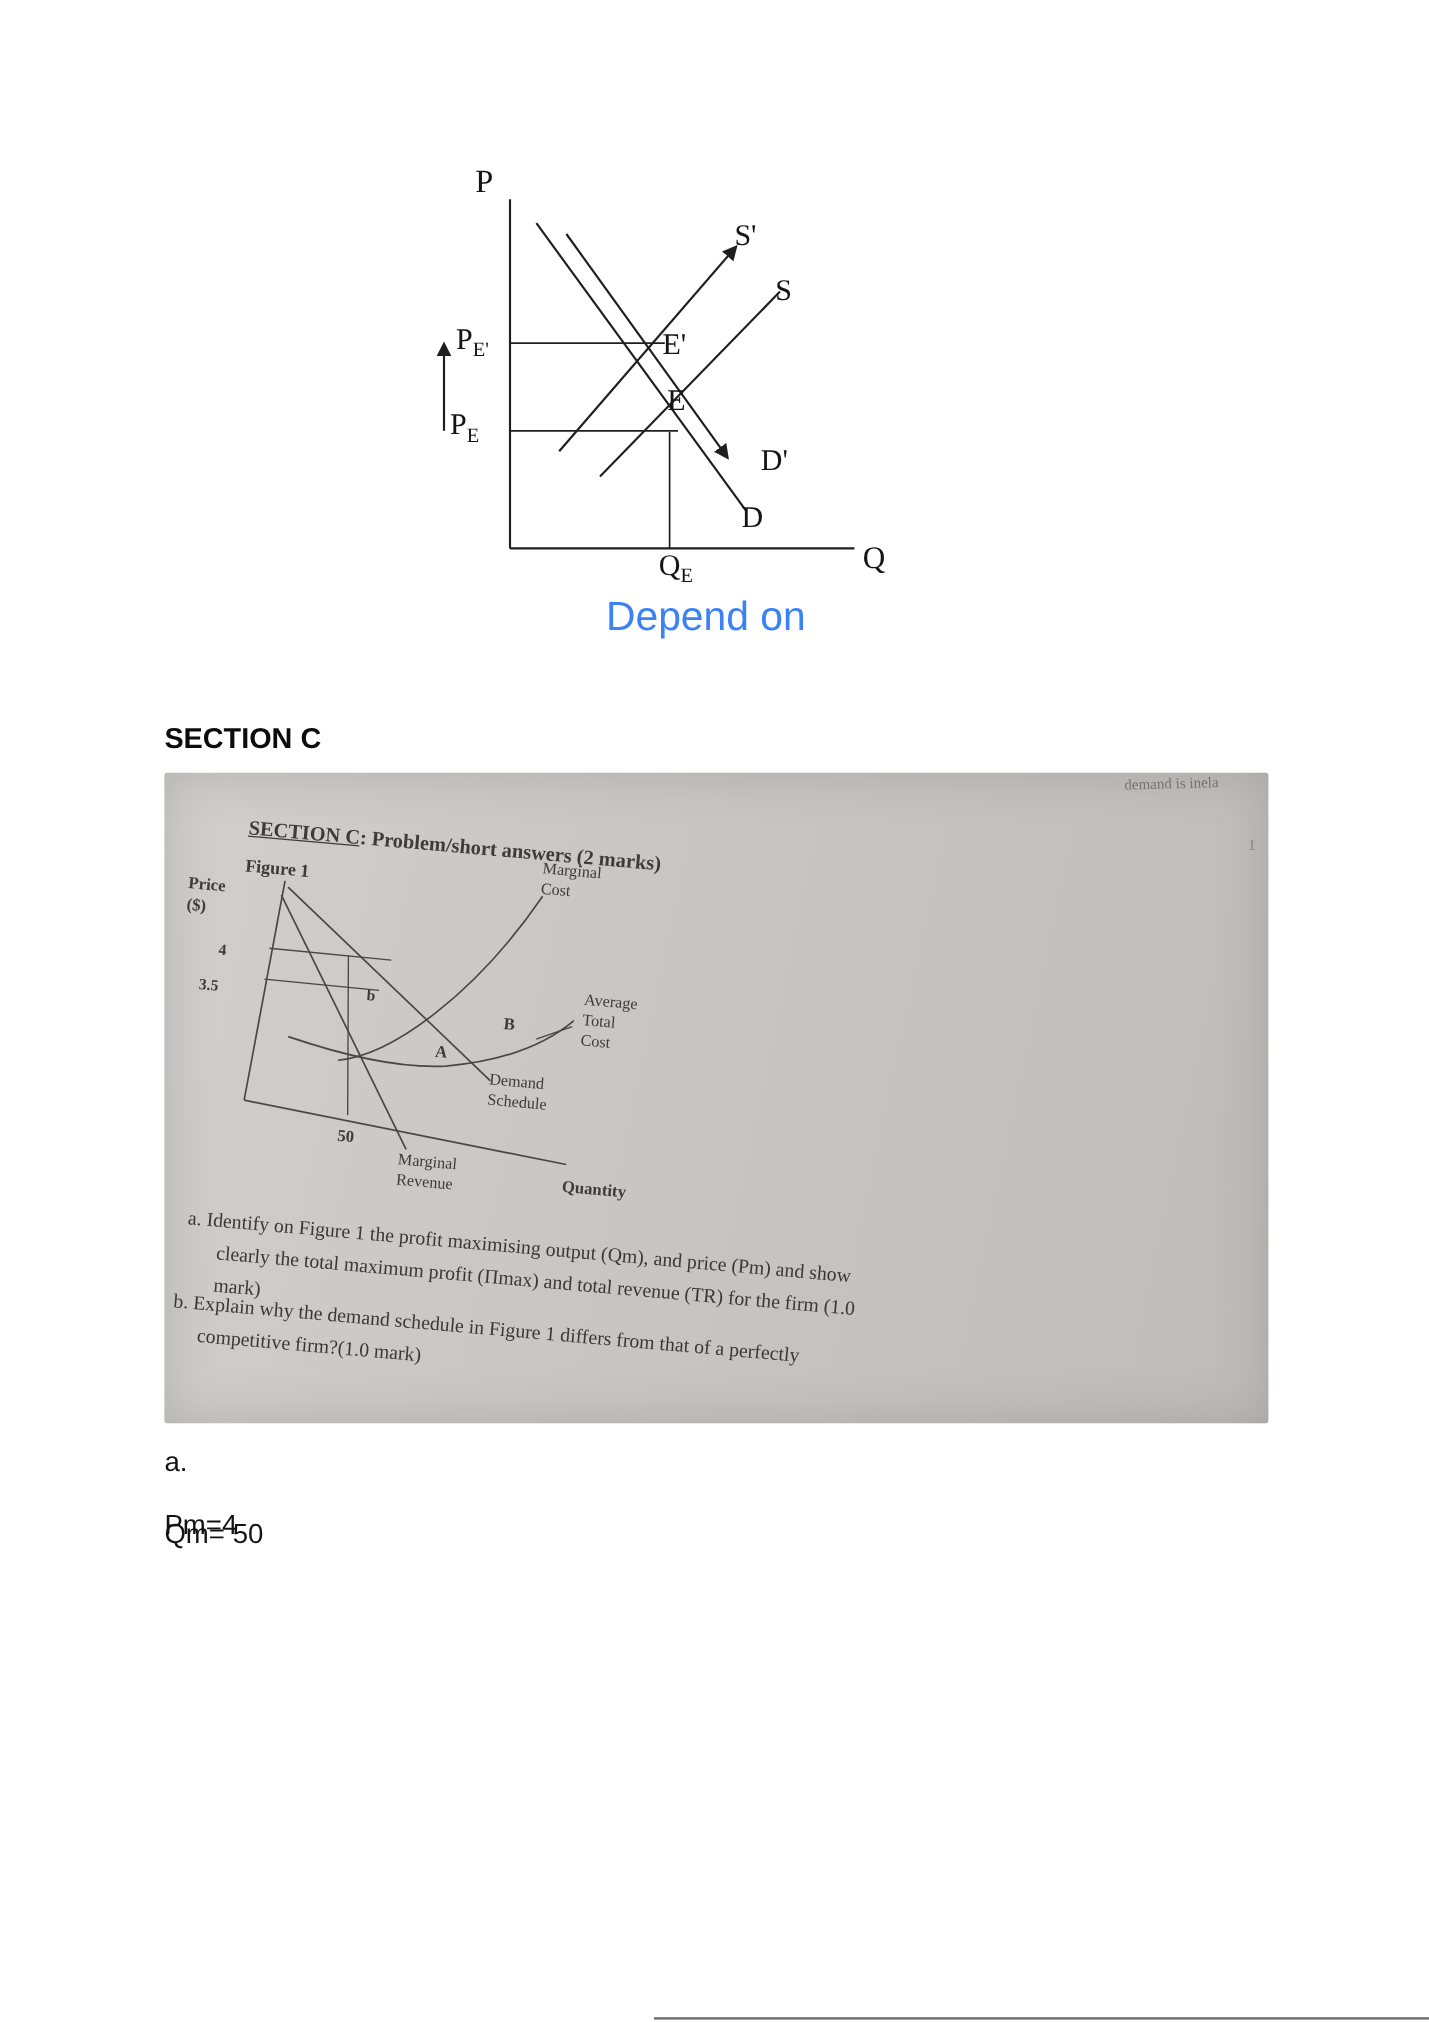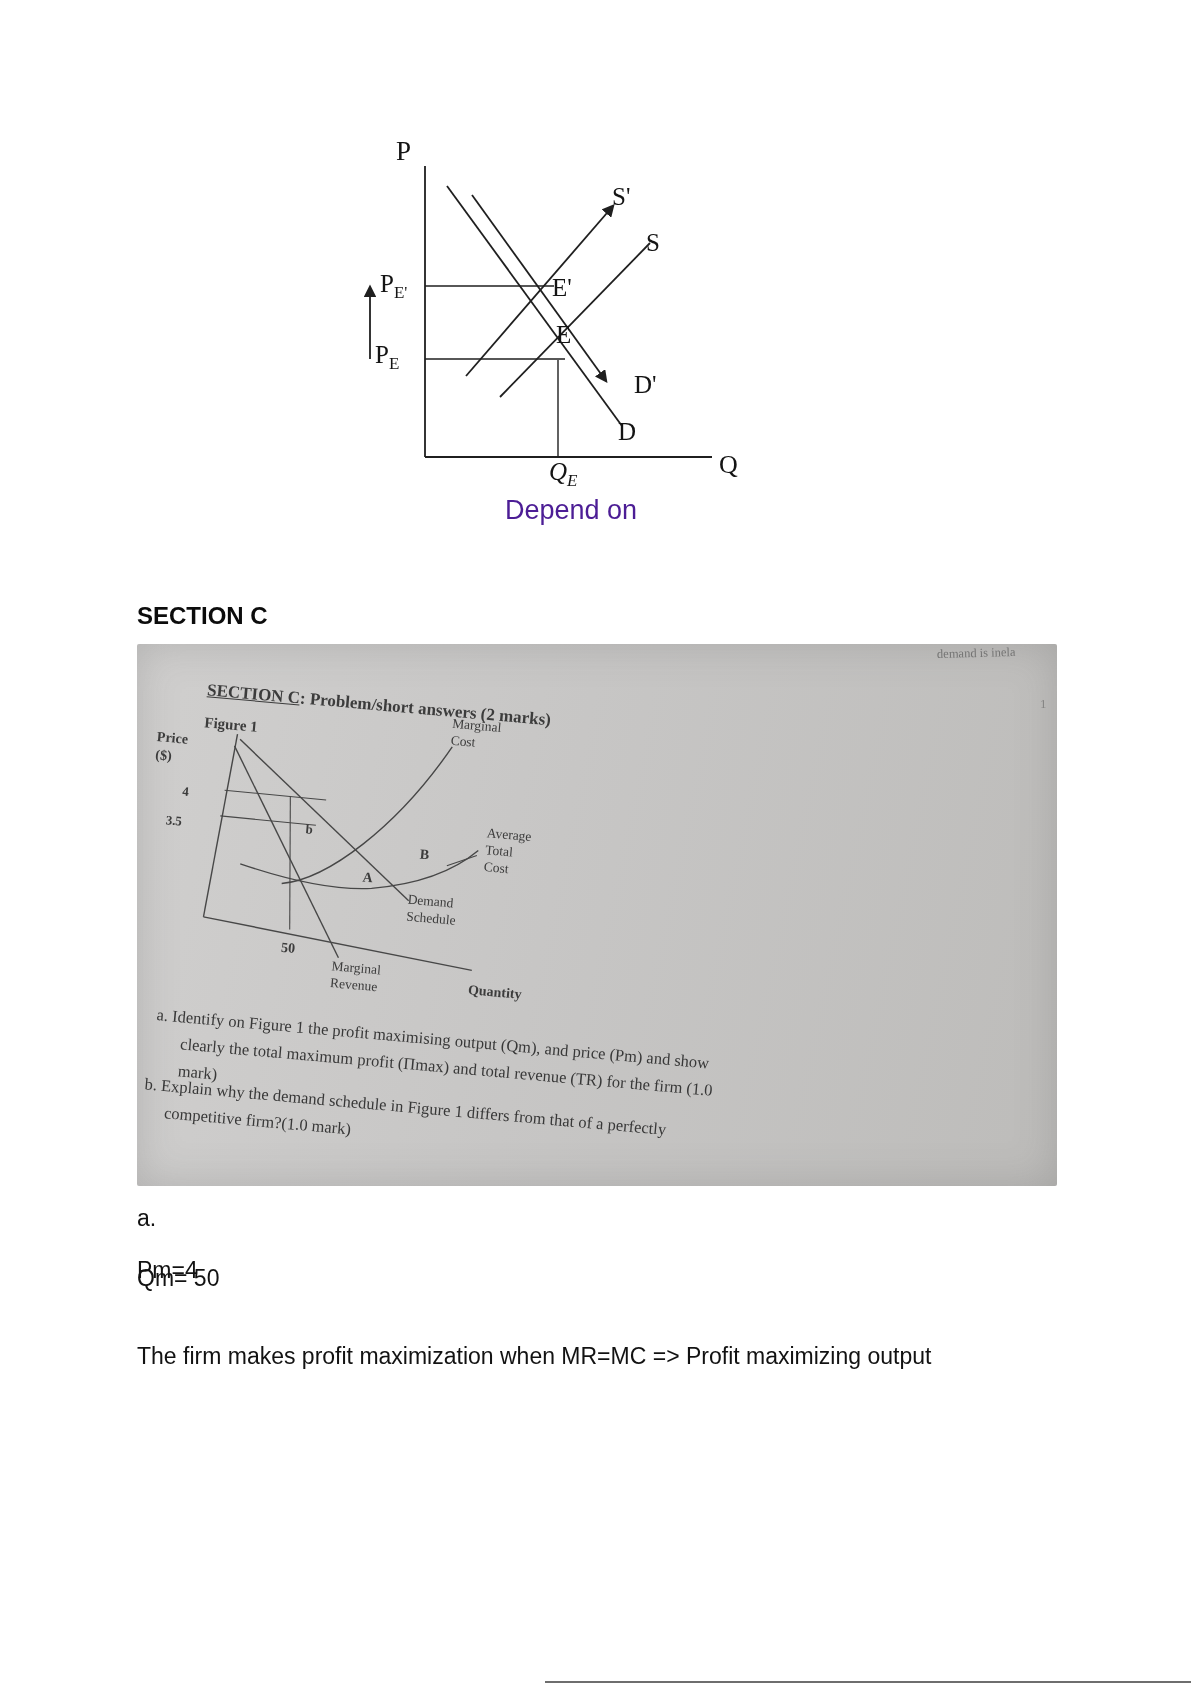--- a/index.html
+++ b/index.html
@@ -52,25 +52,25 @@
   <span class="abs serif fig-label" style="left:30px;top:130px;">
     <span>P</span><span class="sub">E'</span>
   </span>
   <span class="abs serif fig-label" style="left:202px;top:134px;">E'</span>
   <span class="abs serif fig-label" style="left:206px;top:181px;">E</span>
   <span class="abs serif fig-label" style="left:25px;top:201px;">
     <span>P</span><span class="sub">E</span>
   </span>
   <span class="abs serif fig-label" style="left:284px;top:231px;">D'</span>
   <span class="abs serif fig-label" style="left:268px;top:278px;">D</span>
-  <span class="abs serif fig-label" style="left:199px;top:318px;font-style:italic;">
+  <span class="abs serif fig-label" style="left:199px;top:318px;">
     <span>Q</span><span class="sub">E</span>
   </span>
   <span class="abs serif fig-label" style="left:369px;top:310px;font-size:26px;">Q</span>
-  <span class="abs sans" style="left: 155px; top: 355px; font-size: 27px; color: #4c1d95;">Depend on</span>
+  <span class="abs sans" style="left: 155px; top: 355px; font-size: 34px; color: #3b82f6;">Depend on</span>
 </div>
 
 <div class="abs sans" style="left:137px;top:602px;font-size:24px;font-weight:bold;color:#0c0c0c;">SECTION C</div>
 
 <div class="abs photo">
   <span class="abs serif" style="left:800px;top:2px;font-size:12.5px;color:rgba(92,92,92,.75);transform:rotate(-1.5deg);">demand is inela</span>
   <span class="abs serif" style="left:903px;top:52px;font-size:13px;color:rgba(100,100,100,.6);">1</span>
 
   <div class="abs page-content">
 
@@ -125,16 +125,15 @@
       <div class="q-line">b. Explain why the demand schedule in Figure 1 differs from that of a perfectly</div>
       <div class="q-line" style="padding-left:22px;">competitive firm?(1.0 mark)</div>
     </div>
   </div>
 </div>
 
 <div class="abs sans ans" style="left:137px;top:1205px;">a.</div>
 <div class="abs sans ans" style="left:137px;top:1257px;text-align:center;">Pm=4</div>
 <div class="abs sans ans" style="left:137px;top:1265px;">Qm= 50</div>
 <div class="abs sans ans" style="left:137px;top:1340px;width:1010px;line-height:32px;">
-  <div>The firm makes profit maximization when MR=MC =&gt; Profit maximizing output</div>
 </div>
 
 <div class="abs" style="left:545px;top:1681px;width:646px;height:2px;background:#4a4a4a;opacity:.8;"></div>
 
 </body></html>

